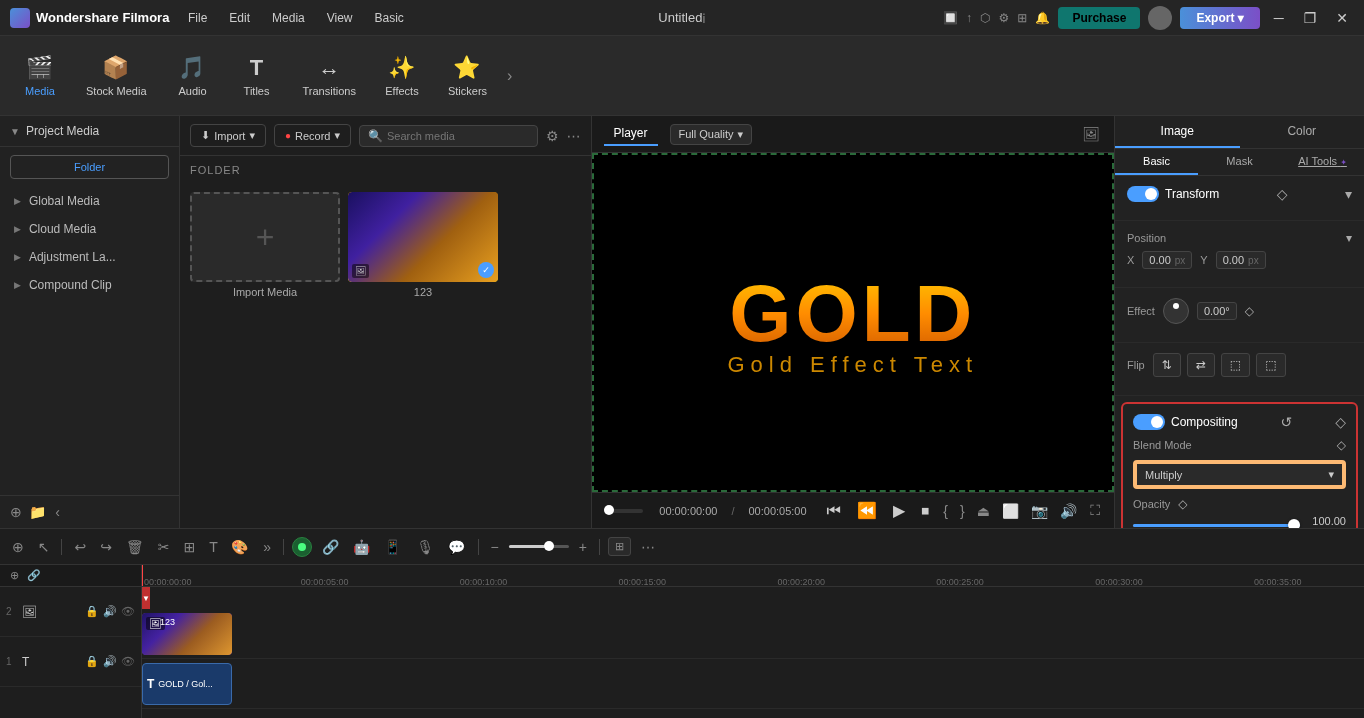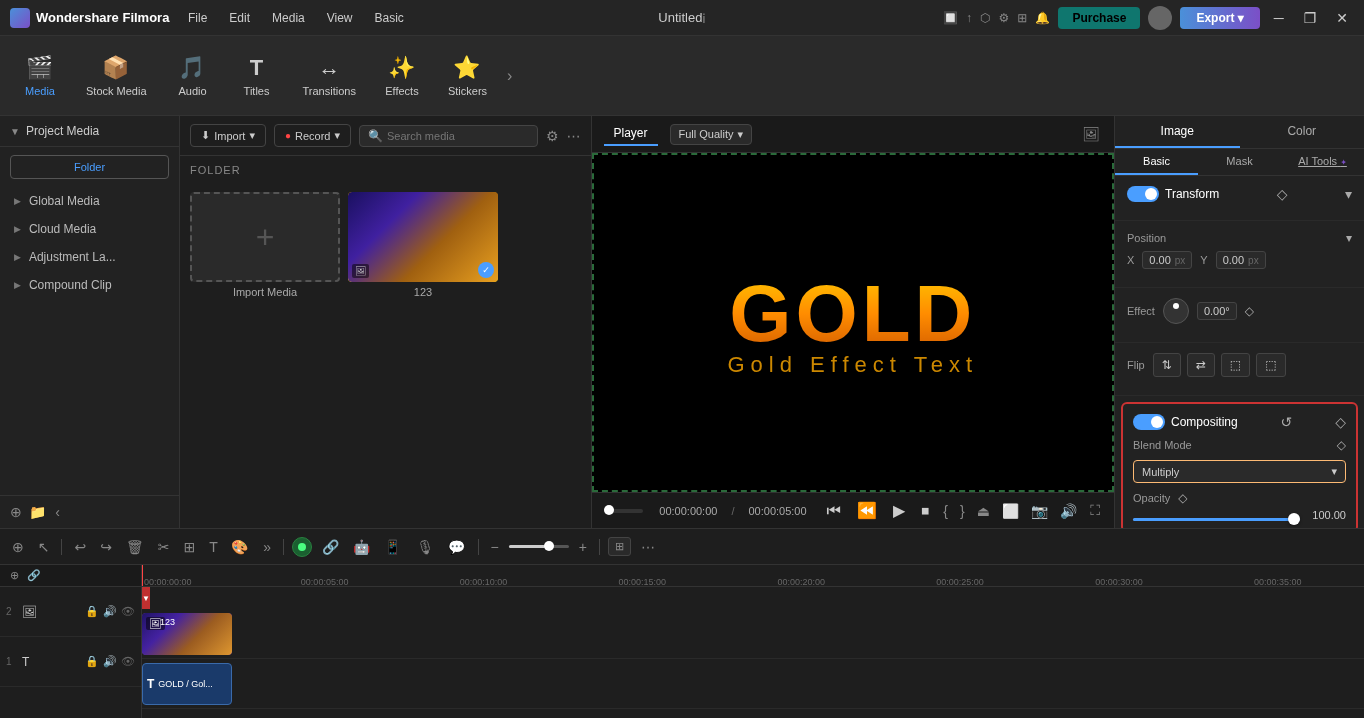--- a/index.html
+++ b/index.html
@@ -86,21 +86,21 @@
     .toggle { width: 32px; height: 16px; background: #4a9eff; border-radius: 8px; position: relative; cursor: pointer; }
     .toggle .knob { position: absolute; right: 2px; top: 2px; width: 12px; height: 12px; background: #fff; border-radius: 50%; }
     .prop-label { font-size: 11px; color: #999; }
     .prop-row { display: flex; align-items: center; gap: 8px; margin-bottom: 8px; }
     .prop-val-box { display: flex; align-items: center; gap: 4px; background: #2a2a2a; border: 1px solid #444; border-radius: 3px; padding: 2px 6px; font-size: 11px; color: #ccc; }
     .angle-circle { width: 26px; height: 26px; border-radius: 50%; background: #333; border: 1px solid #555; display: flex; align-items: center; justify-content: center; position: relative; cursor: pointer; }
     .angle-dot { width: 6px; height: 6px; background: #fff; border-radius: 50%; position: absolute; }
     .flip-btns { display: flex; gap: 6px; }
     .flip-btn { background: #2a2a2a; border: 1px solid #444; border-radius: 3px; padding: 4px 8px; color: #ccc; font-size: 12px; cursor: pointer; }
     .compositing-section { border: 2px solid #cc3333; border-radius: 6px; margin: 6px; padding: 10px; background: #222; }
-    .blend-select { width: 100%; padding: 4px 8px; background: #2a2a2a; border: 1px solid #fdba74; border-radius: 4px; color: #ccc; font-size: 11px; cursor: pointer; display: flex; align-items: center; justify-content: space-between; }
+    .blend-select { width: 100%; padding: 4px 8px; background: #2a2a2a; border: 4px solid #fdba74; border-radius: 4px; color: #ccc; font-size: 11px; cursor: pointer; display: flex; align-items: center; justify-content: space-between; }
     .opacity-row { display: flex; align-items: center; gap: 8px; margin-top: 8px; }
     .opacity-slider { flex: 1; height: 3px; background: #555; border-radius: 2px; position: relative; cursor: pointer; }
     .opacity-fill { width: 100%; height: 100%; background: #4a9eff; border-radius: 2px; }
     .opacity-thumb { position: absolute; right: 0%; top: -5px; width: 12px; height: 12px; background: #fff; border-radius: 50%; box-shadow: 0 1px 3px rgba(0,0,0,0.5); }
     .opacity-val { font-size: 11px; color: #ccc; min-width: 38px; text-align: right; }
 
     
     .timeline { height: 190px; background: #1e1e1e; border-top: 1px solid #333; display: flex; flex-direction: column; }
     .timeline-toolbar { display: flex; align-items: center; padding: 4px 8px; gap: 6px; border-bottom: 1px solid #333; height: 36px; }
     .tl-btn { background: none; border: none; color: #888; font-size: 14px; cursor: pointer; padding: 2px 4px; }

